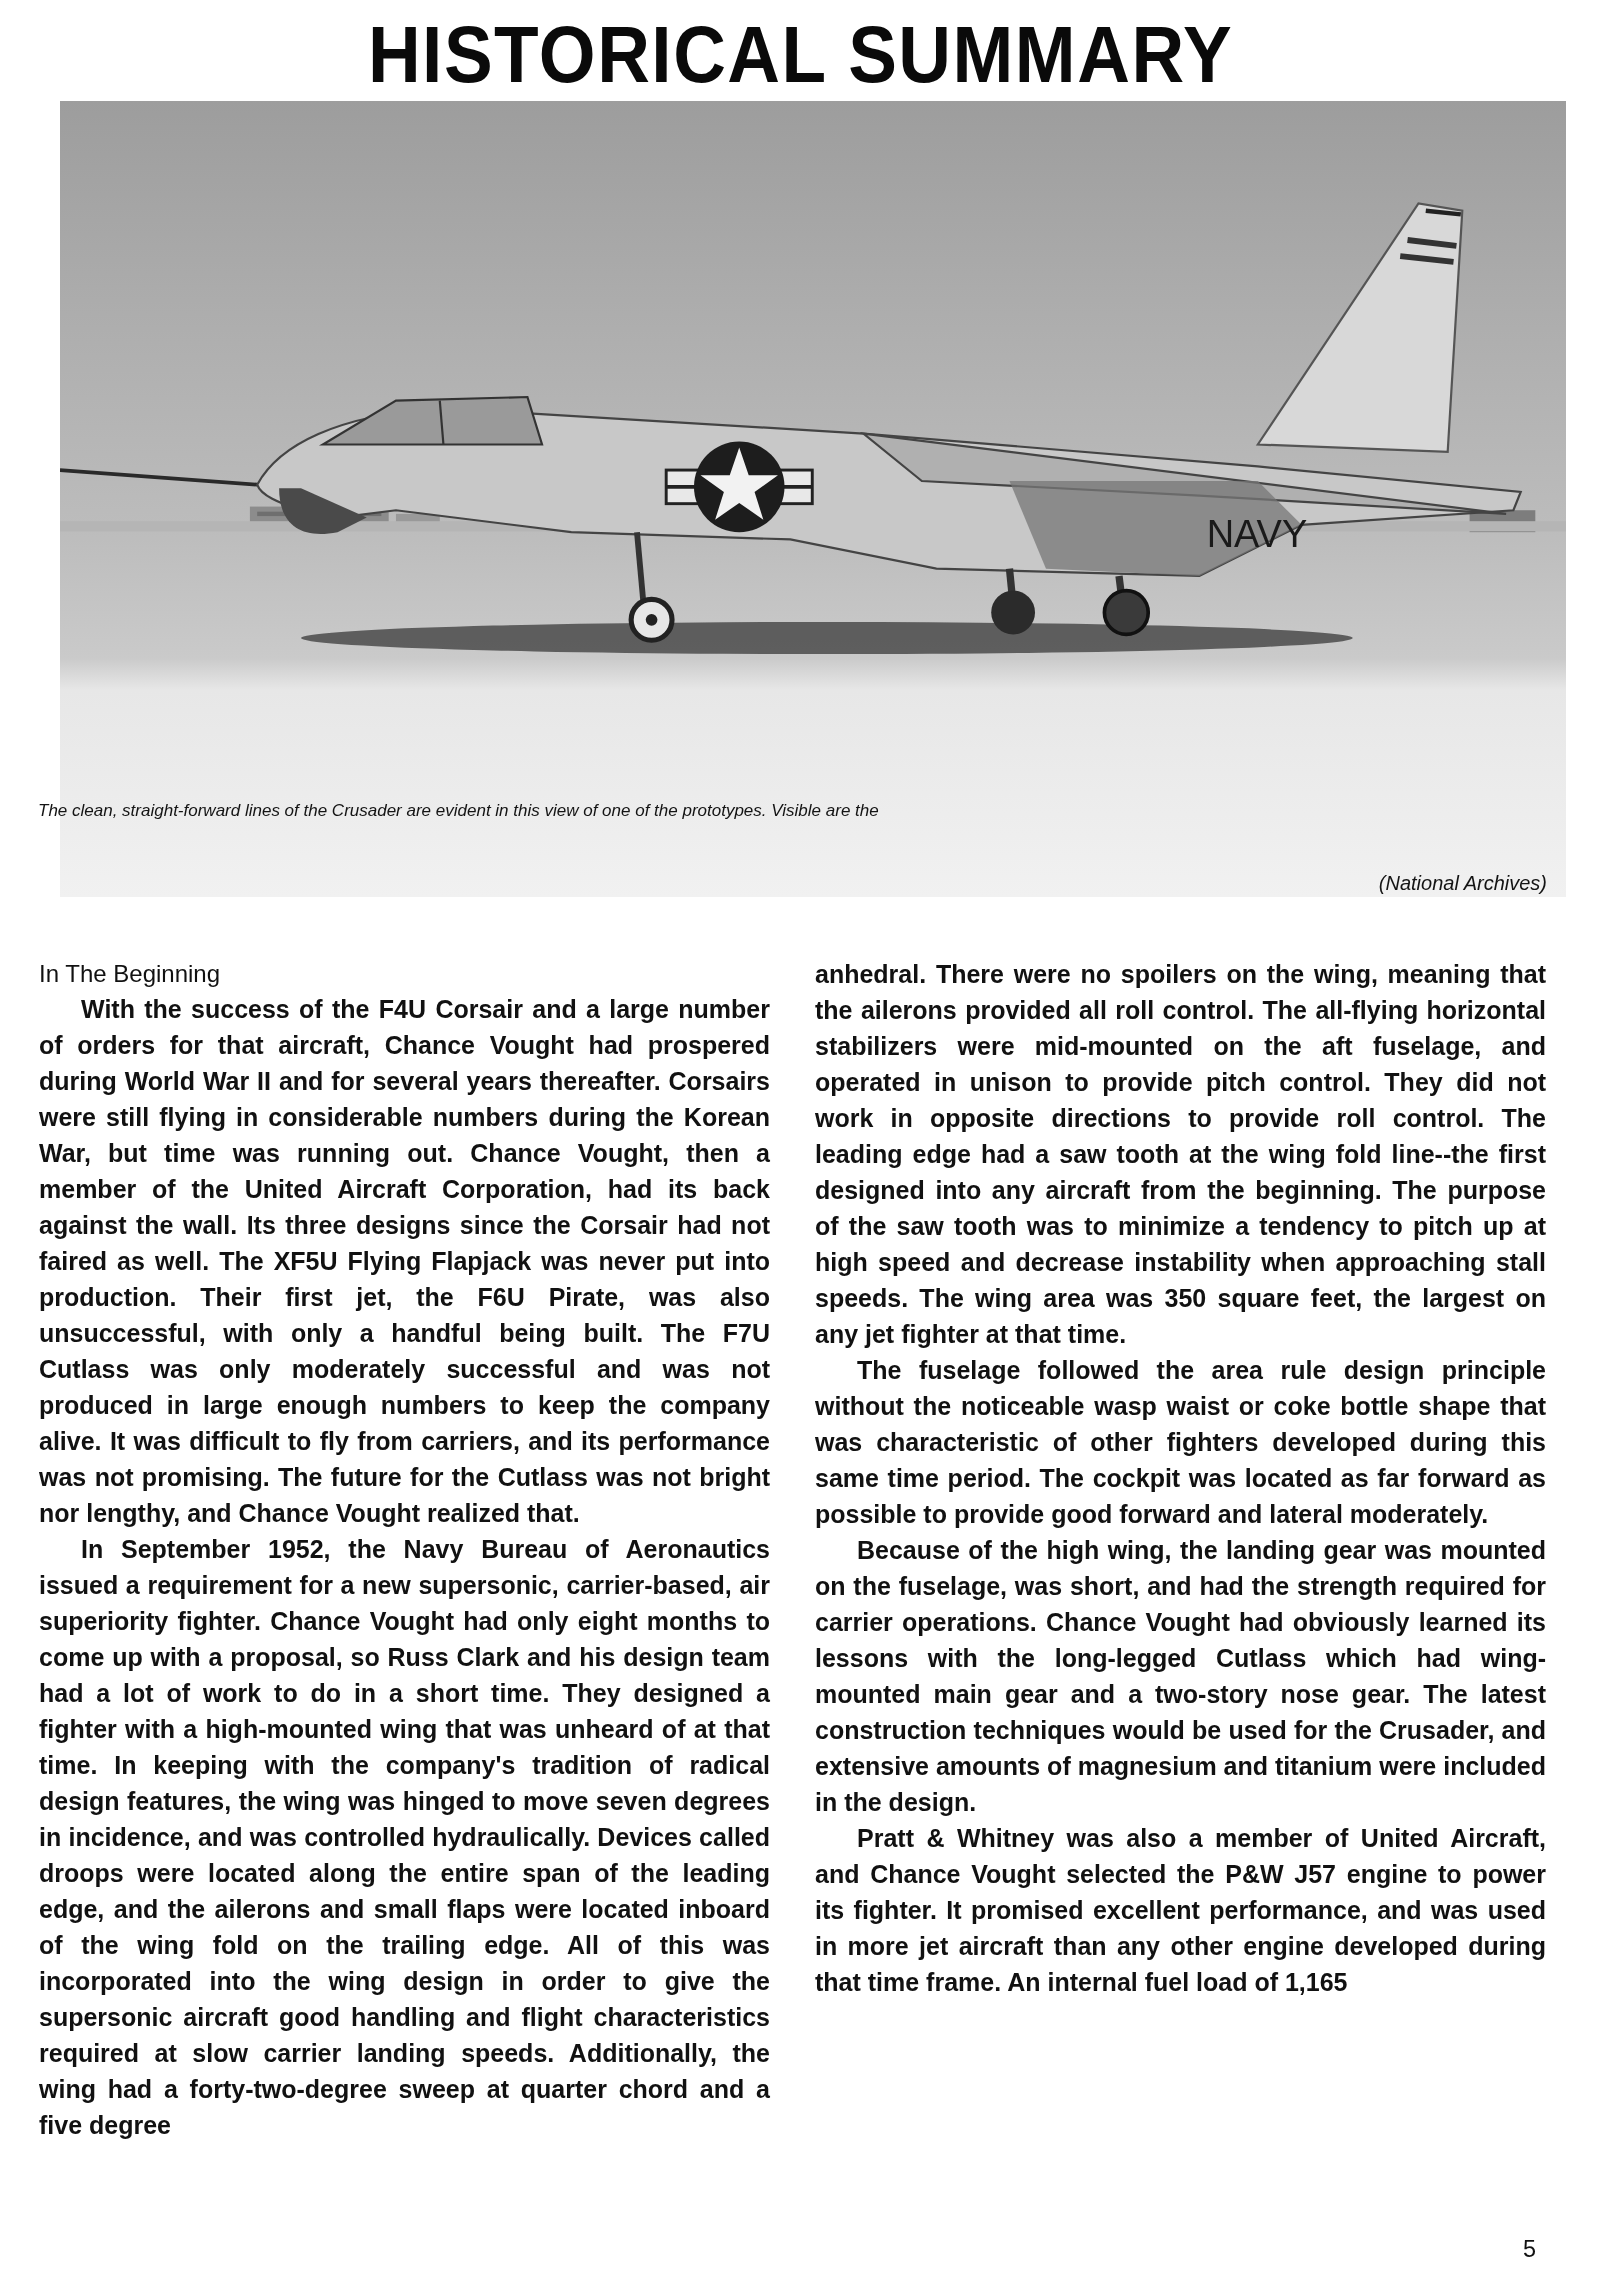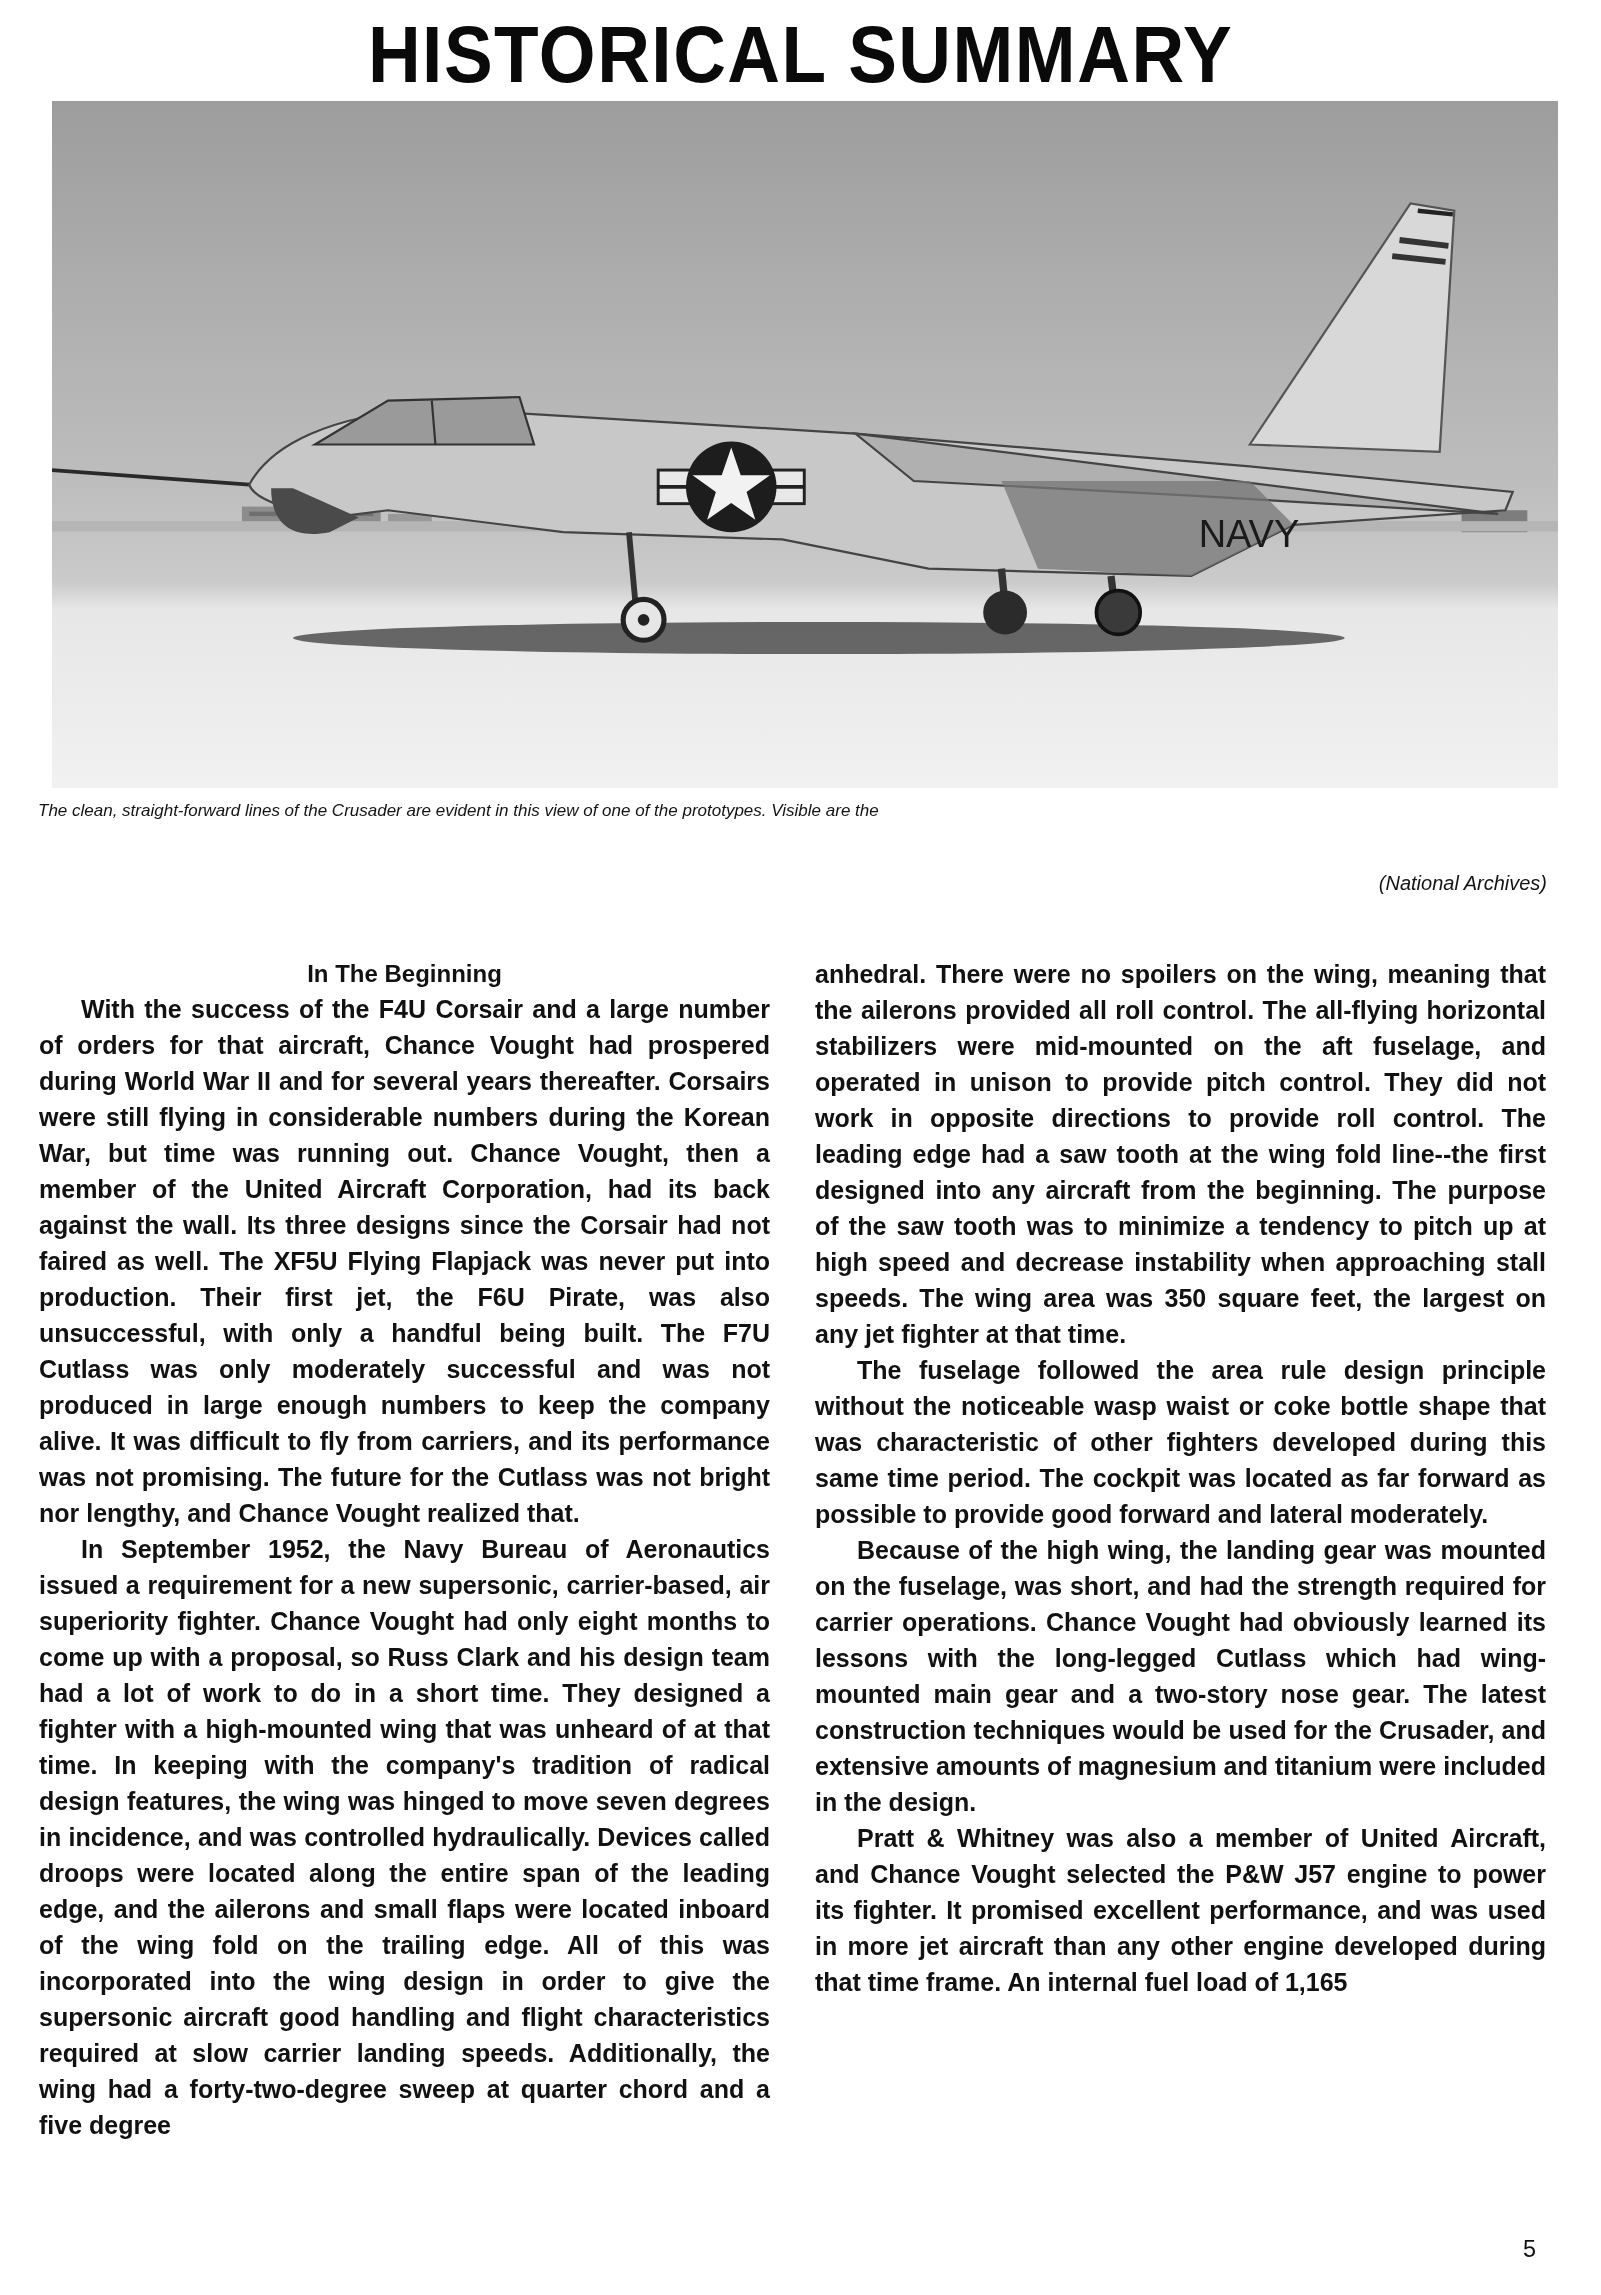--- a/index.html
+++ b/index.html
@@ -5,21 +5,21 @@
   html, body { margin: 0; padding: 0; background: #ffffff; }
   body { width: 1601px; height: 2295px; position: relative; overflow: hidden; font-family: "Liberation Sans", sans-serif; color: #111; }
 
   .page-title {
     position: absolute; left: 0; top: 10.2px; width: 1601px; text-align: center;
     font-family: "Liberation Sans", sans-serif; font-weight: 700; font-size: 73px;
     letter-spacing: 1.5px; transform: scaleY(1.08); transform-origin: top center; color: #0a0a0a;
   }
 
   .photo {
-    position: absolute; left: 52px; top: 101px; width: 1506px; height: 687px;
+    position: absolute; left: 60px; top: 101px; width: 1506px; height: 796px;
     background: linear-gradient(180deg, #9d9d9d 0%, #acacac 25%, #bdbdbd 55%, #cacaca 70%, #e7e7e7 74%, #f1f1f1 100%);
     overflow: hidden;
   }
   .photo svg { position: absolute; left: 0; top: 0; }
 
   .caption {
     position: absolute; left: 38px; top: 793px; width: 1509px;
     font-style: italic; font-size: 17px; line-height: 35px; color: #141414;
     text-align: justify;
   }
@@ -29,21 +29,21 @@
     font-style: italic; font-size: 20px; color: #141414;
   }
 
   .col {
     position: absolute; top: 956px; width: 731px;
     font-size: 25px; line-height: 36px; color: #111;
   }
   .col-left { left: 39px; }
   .col-right { left: 815px; width: 731px; }
 
-  .section-heading { font-weight: 700; font-size: 24px; line-height: 35px; display: block; text-align: center; }
+  .section-heading { font-weight: 400; font-size: 24px; line-height: 35px; display: block; }
   .para { display: block; text-align: justify; text-align-last: left; margin: 0; font-weight: bold; }
   .para.indent { text-indent: 42px; }
 
   .page-number {
     position: absolute; left: 1523px; top: 2236px; font-size: 23.4px; font-weight: 400; color: #111;
   }
 </style>
 </head>
 <body>
 

